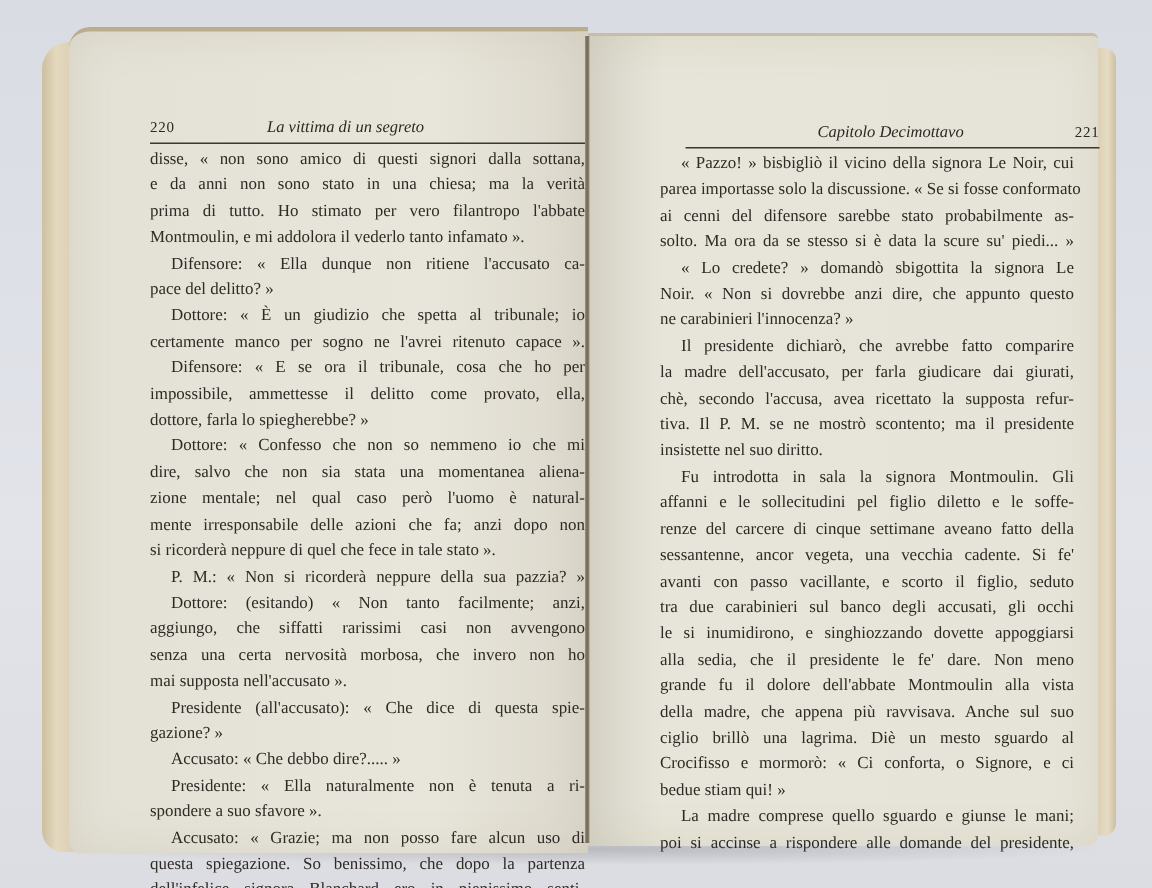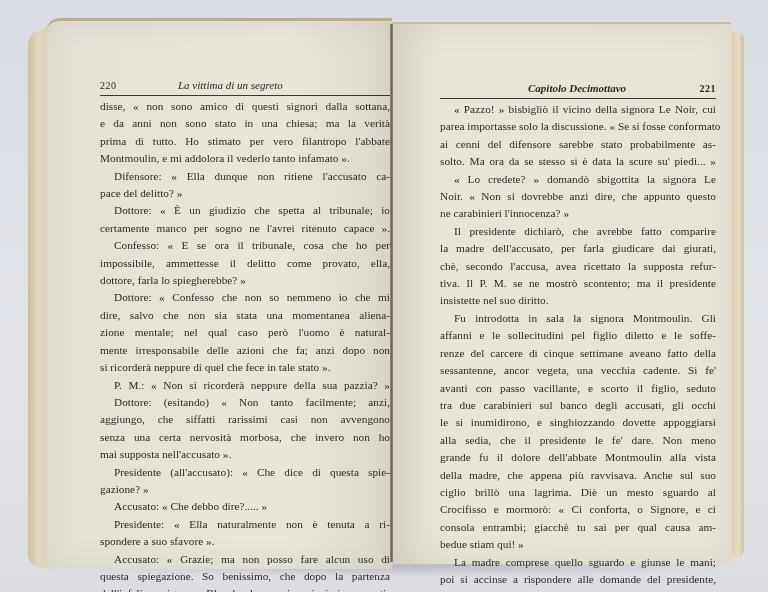--- a/index.html
+++ b/index.html
@@ -46,21 +46,21 @@
   .gutter {
     position: absolute; left: 362px; top: 6px; width: 3px; height: 538px;
     background: linear-gradient(90deg, #9c917a, #6f6656, #9c917a);
   }
   .header {
     position: absolute; top: 58px; height: 16px;
     font-size: 11px; color: #2b2924;
     border-bottom: 1.5px solid #3a3630;
   }
   .left .header { left: 54px; width: 290px; }
-  .right .header { left: 48px; width: 276px; font-weight: bold; }
+  .right .header { left: 65px; width: 276px; }
   .header .num { position: absolute; top: 1px; font-size: 10px; letter-spacing: 0.5px; }
   .left .header .num { left: 0; }
   .right .header .num { right: 0; }
   .header .title { position: absolute; top: 0; font-style: italic; }
   .left .header .title { left: 78px; }
   .right .header .title { left: 88px; }
   .text {
     position: absolute; top: 77px;
     font-size: 11.3px; line-height: 17.4px; color: #2e2b26;
     text-align: justify;
@@ -87,21 +87,21 @@
     </div>
     <div class="text" id="left-text">
         <span class="line ">disse, « non sono amico di questi signori dalla sottana,</span>
         <span class="line ">e da anni non sono stato in una chiesa; ma la verità</span>
         <span class="line ">prima di tutto. Ho stimato per vero filantropo l'abbate</span>
         <span class="line last">Montmoulin, e mi addolora il vederlo tanto infamato ».</span>
         <span class="line indent">Difensore: « Ella dunque non ritiene l'accusato ca-</span>
         <span class="line last">pace del delitto? »</span>
         <span class="line indent">Dottore: « È un giudizio che spetta al tribunale; io</span>
         <span class="line ">certamente manco per sogno ne l'avrei ritenuto capace ».</span>
-        <span class="line indent">Confesso: « E se ora il tribunale, cosa che ho per</span>
+        <span class="line indent">Difensore: « E se ora il tribunale, cosa che ho per</span>
         <span class="line ">impossibile, ammettesse il delitto come provato, ella,</span>
         <span class="line last">dottore, farla lo spiegherebbe? »</span>
         <span class="line indent">Dottore: « Confesso che non so nemmeno io che mi</span>
         <span class="line ">dire, salvo che non sia stata una momentanea aliena-</span>
         <span class="line ">zione mentale; nel qual caso però l'uomo è natural-</span>
         <span class="line ">mente irresponsabile delle azioni che fa; anzi dopo non</span>
         <span class="line last">si ricorderà neppure di quel che fece in tale stato ».</span>
         <span class="line indent">P. M.: « Non si ricorderà neppure della sua pazzia? »</span>
         <span class="line indent">Dottore: (esitando) « Non tanto facilmente; anzi,</span>
         <span class="line ">aggiungo, che siffatti rarissimi casi non avvengono</span>
@@ -141,21 +141,20 @@
         <span class="line ">renze del carcere di cinque settimane aveano fatto della</span>
         <span class="line ">sessantenne, ancor vegeta, una vecchia cadente. Si fe'</span>
         <span class="line ">avanti con passo vacillante, e scorto il figlio, seduto</span>
         <span class="line ">tra due carabinieri sul banco degli accusati, gli occhi</span>
         <span class="line ">le si inumidirono, e singhiozzando dovette appoggiarsi</span>
         <span class="line ">alla sedia, che il presidente le fe' dare. Non meno</span>
         <span class="line ">grande fu il dolore dell'abbate Montmoulin alla vista</span>
         <span class="line ">della madre, che appena più ravvisava. Anche sul suo</span>
         <span class="line ">ciglio brillò una lagrima. Diè un mesto sguardo al</span>
         <span class="line ">Crocifisso e mormorò: « Ci conforta, o Signore, e ci</span>
-        <span class="line ">consola entrambi; giacchè tu sai per qual causa am-</span>
         <span class="line last">bedue stiam qui! »</span>
         <span class="line indent">La madre comprese quello sguardo e giunse le mani;</span>
         <span class="line ">poi si accinse a rispondere alle domande del presidente,</span>
       </div>
   </div>
 
   <div class="gutter"></div>
 </div>
 
 </body></html>

